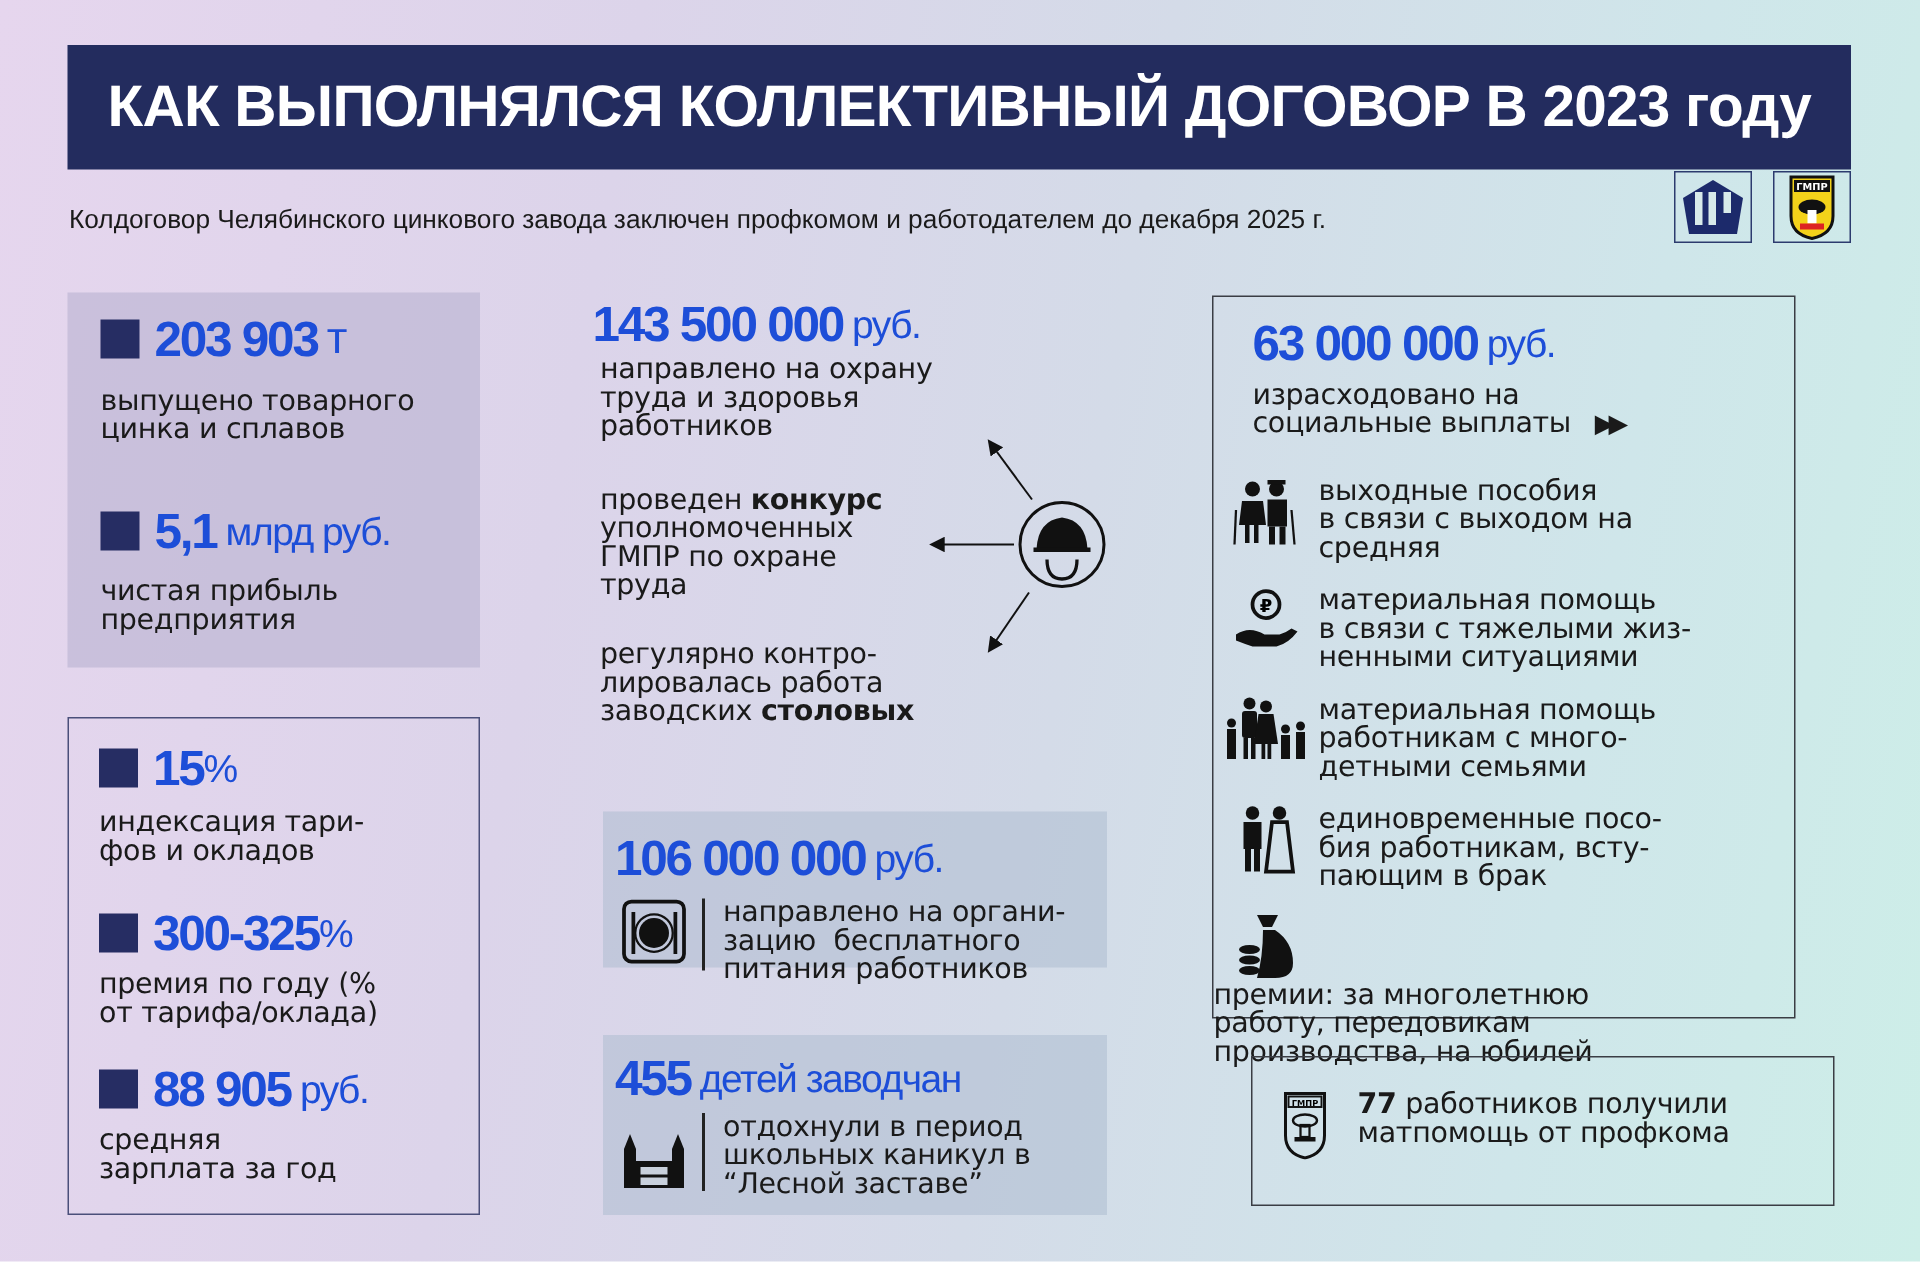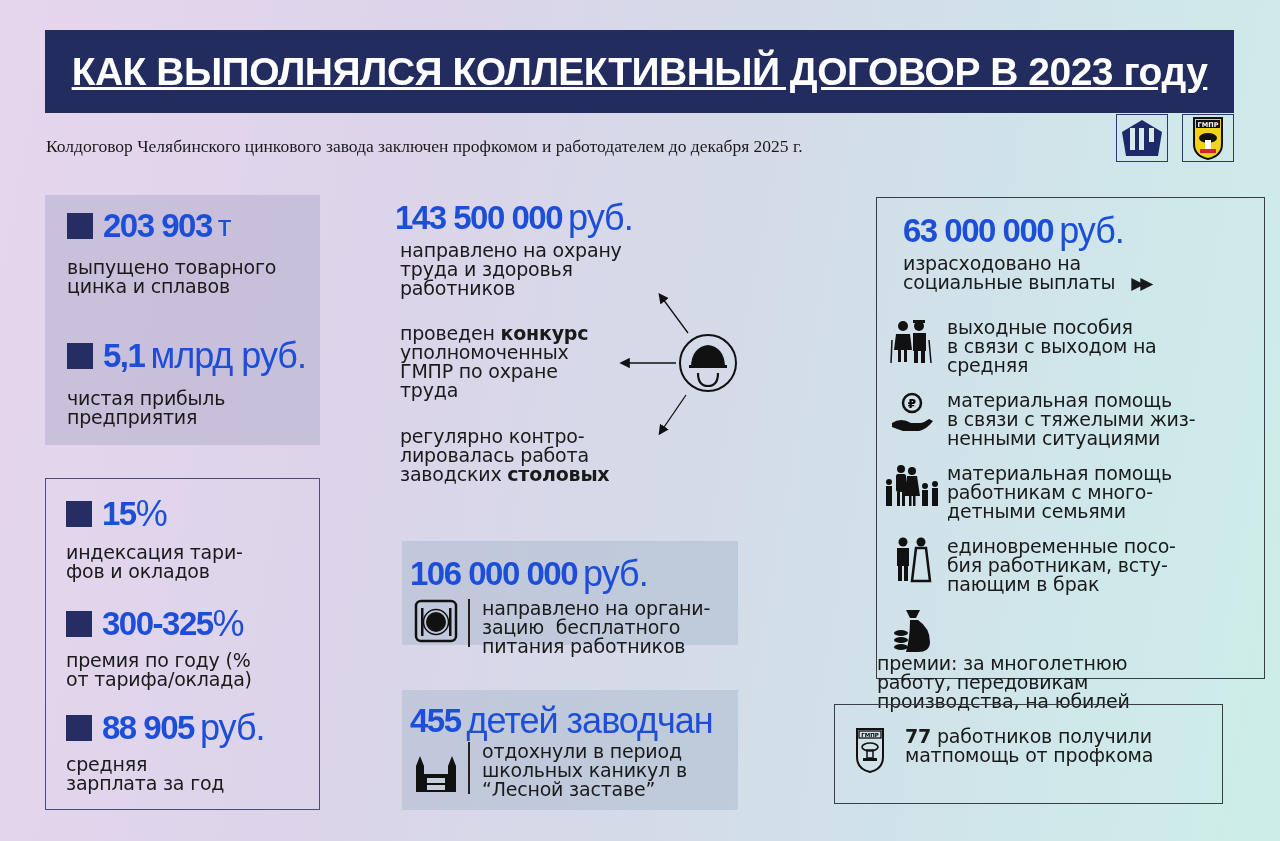--- a/index.html
+++ b/index.html
@@ -11,38 +11,38 @@
     position: relative;
   }
   .abs { position: absolute; }
   .title-bar {
     left: 45px; top: 30px; width: 1189px; height: 83px;
     background: #232c5e;
     display: flex; align-items: center; justify-content: center;
   }
   .title-bar h1 {
     font-family: "Liberation Sans", sans-serif;
-    font-weight: bold; color: #fff; font-size: 39px; letter-spacing: -0.5px; text-decoration: underline;
+    font-weight: bold; color: #fff; font-size: 39px; letter-spacing: -0.5px;
   }
   .subtitle {
-    left: 46px; top: 136px; font-family: Liberation Serif, serif;
+    left: 46px; top: 136px; font-family: Liberation Sans, sans-serif;
     font-size: 17.5px; color: #1a1a1a;
   }
   .logo { top: 114px; width: 52px; height: 48px; border: 1px solid #2c3b6e; display:flex; align-items:center; justify-content:center; }
   .box-fill { background: rgba(180,175,205,0.55); }
   .box-blue { background: rgba(170,185,205,0.5); }
   .box-border { border: 1.5px solid #4a4f7a; }
   .box-dark-border { border: 1.5px solid #3a3d44; }
   .stat-head {
     display: flex; align-items: center; font-family: "Liberation Sans", sans-serif;
     color: #1d4ed8; white-space: nowrap;
   }
   .sq { width: 26px; height: 26px; background: #262d63; margin-right: 10px; flex-shrink: 0; }
   .num { font-weight: bold; font-size: 33px; letter-spacing: -1.5px; }
-  .unit { font-size: 36px; margin-left: 6px; letter-spacing: -1px; }
+  .unit { font-size: 26px; margin-left: 6px; letter-spacing: -1px; }
   .desc { font-size: 19px; line-height: 19px; color: #1a1a1a; letter-spacing: -0.2px; }
   .desc b { font-weight: bold; }
   .row-item { display: flex; align-items: flex-start; }
   .icon-col { width: 70px; display: flex; justify-content: center; flex-shrink: 0; }
   .vbar { width: 2px; background: #222; margin: 0 12px 0 10px; align-self: stretch; }
 </style>
 </head>
 <body>
 
 <div class="abs title-bar">
@@ -206,21 +206,21 @@
     </svg>
     <div class="vbar" style="height:52px"></div>
     <div class="desc">
       <div>отдохнули в период</div>
       <div>школьных каникул в</div>
       <div>“Лесной заставе”</div>
     </div>
   </div>
 </div>
 
-<div class="abs box-dark-border" style="left:876px; top:197px; width:389px; height:482px;">
+<div class="abs box-dark-border" style="left:808px; top:197px; width:389px; height:482px;">
   <div class="stat-head" style="position:absolute; left:26px; top:12px;">
     <span class="num">63 000 000</span>
     <span class="unit">руб.</span>
   </div>
   <div class="desc" style="position:absolute; left:26px; top:56px;">
     <div>израсходовано на</div>
     <div><span>социальные выплаты</span>
       <span style="font-size:17px; margin-left:10px; letter-spacing:-4px">▶▶</span></div>
   </div>
 

